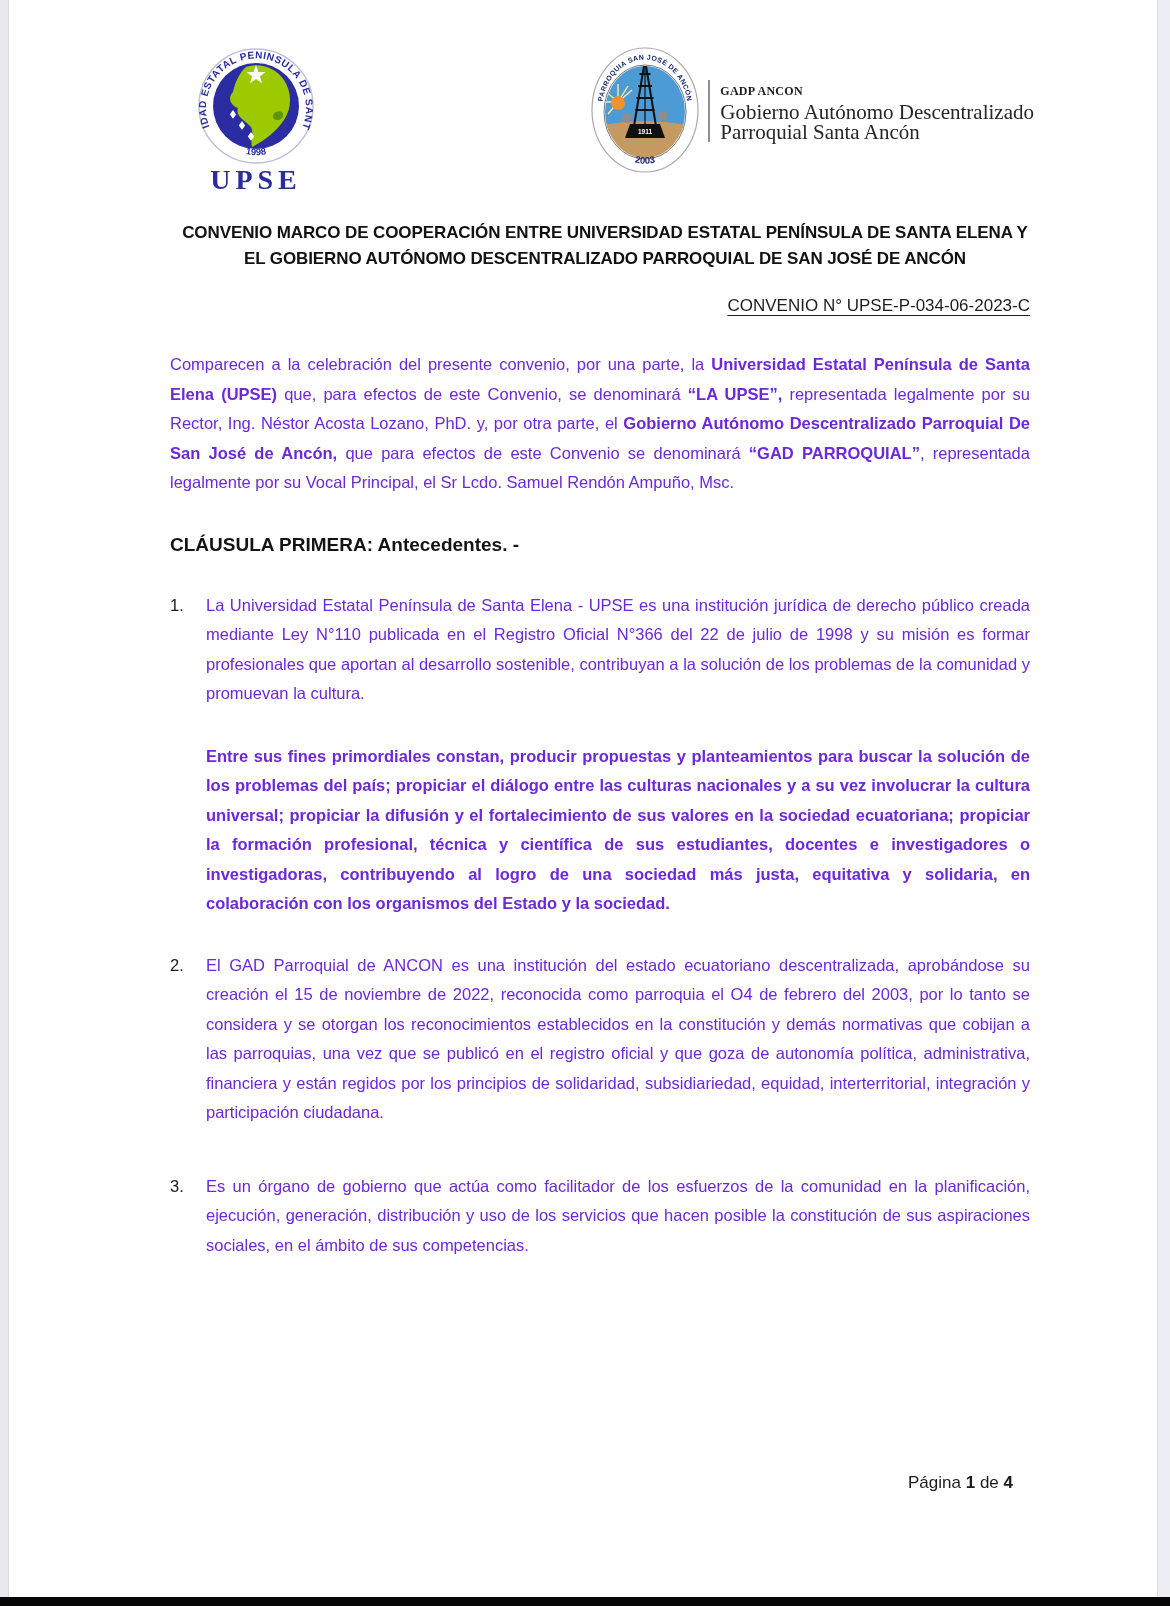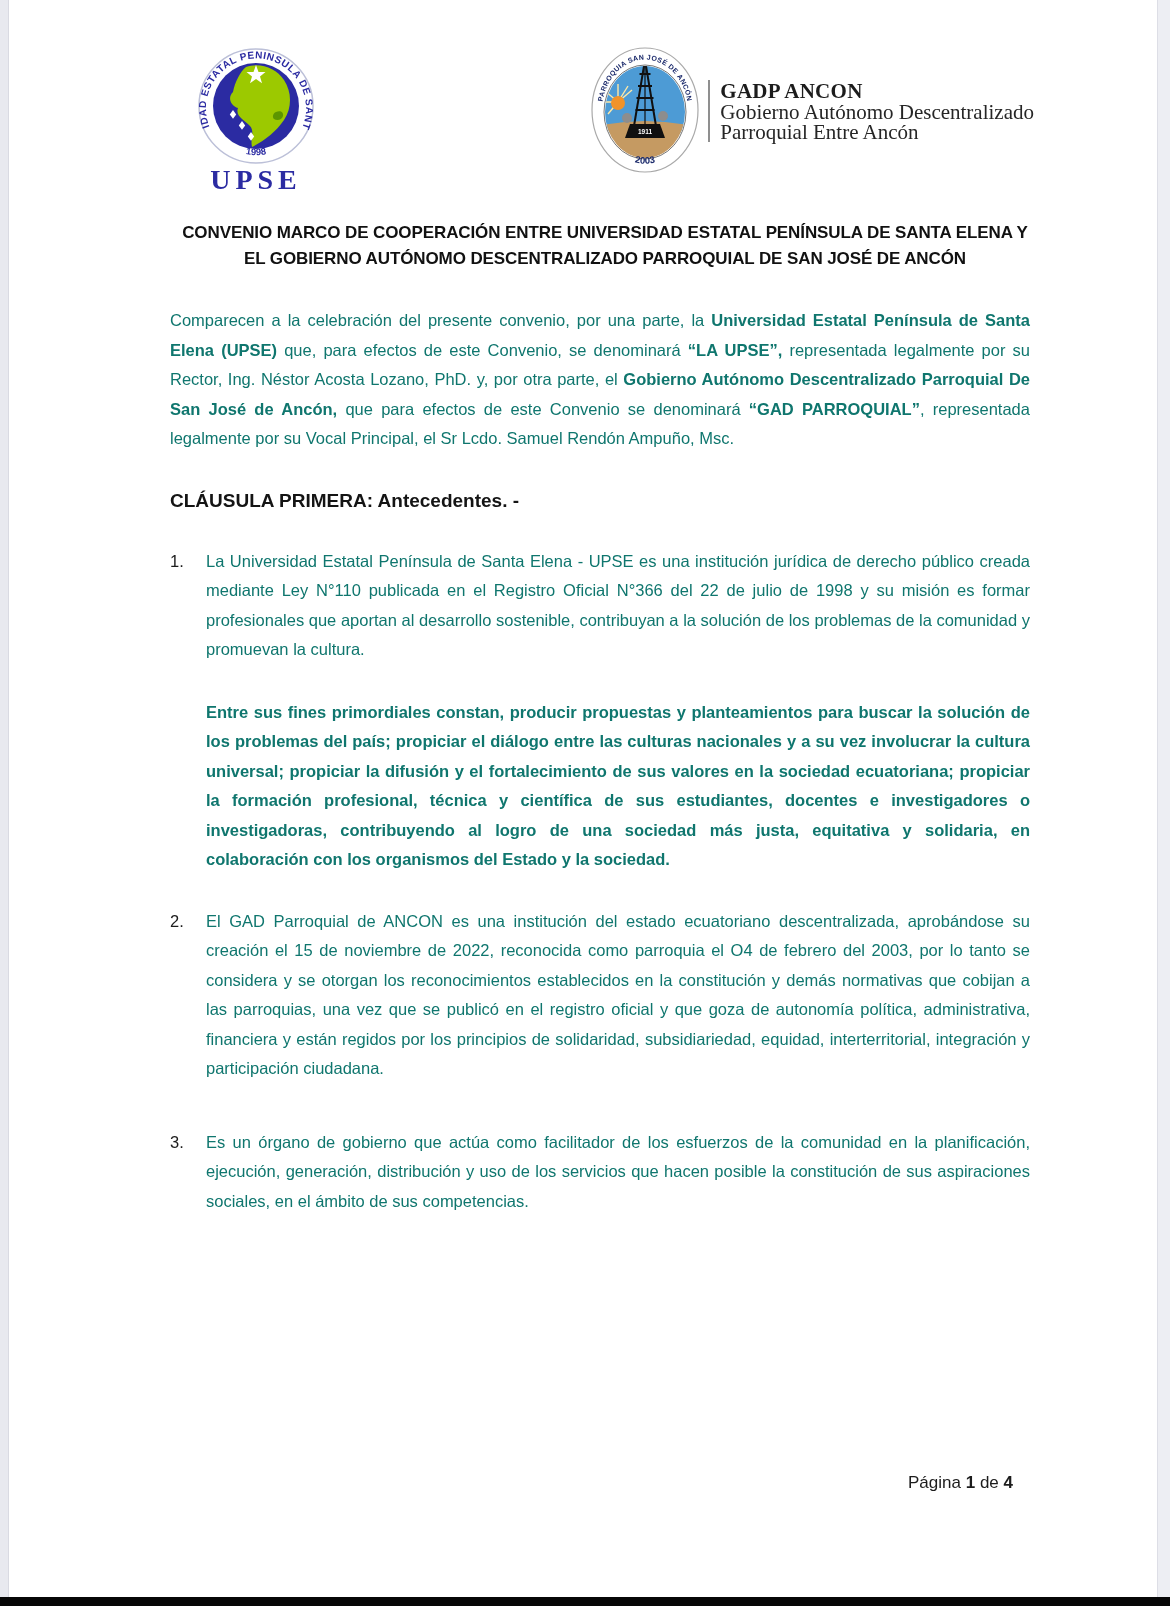--- a/index.html
+++ b/index.html
@@ -20,35 +20,35 @@
 
   
   .header-row{position:relative;margin-top:46px;height:150px;}
   .upse-block{position:absolute;left:8px;top:0;width:156px;text-align:center;}
   .gadp-block{position:absolute;right:-4px;top:0;display:flex;align-items:flex-start;}
   .gadp-text{
     margin-top:34px;margin-left:8px;
     border-left:2px solid #8f8f8f;padding-left:10px;
     font-family:"Liberation Serif", serif;text-align:left;
   }
-  .gadp-name{font-size:21px;font-weight:bold;color:#1c1c1c;letter-spacing:.3px;line-height:22px;}
+  .gadp-name{font-size:12px;font-weight:bold;color:#1c1c1c;letter-spacing:.3px;line-height:22px;}
   .gadp-sub{font-size:21px;color:#262626;line-height:20px;white-space:nowrap;}
 
   
   .doc-title{
     margin-top:24px;
     text-align:center;font-weight:bold;font-size:17px;line-height:26px;
     color:#111;letter-spacing:-0.1px;margin-left:10px;
   }
   .convenio-no{
     margin-top:24px;text-align:right;font-size:17px;color:#1d1d1d;
     text-decoration:underline;text-underline-offset:4px;
   }
   .para{
-    text-align:justify;font-size:16.5px;line-height:29.5px;color:#0f766e;
+    text-align:justify;font-size:16.5px;line-height:29.5px;color:#6d28d9;
   }
   .p-intro{margin-top:34px;}
   .p-parties{margin-top:30px;}
   .clause-heading{margin-top:32px;font-weight:bold;font-size:19px;line-height:29px;color:#141414;}
   .list-item{display:flex;margin-top:32px;}
   .list-item .num{flex:0 0 36px;font-size:16.5px;line-height:29.5px;color:#1c1c1c;}
   .list-item .item-text{flex:1;}
   .list-extra{margin-left:36px;margin-top:33px;font-weight:bold;}
   .li-3{margin-top:44px;}
   .b{font-weight:700;}
@@ -135,27 +135,28 @@
           <text font-size="7" font-weight="bold" letter-spacing="0.4" fill="#1b2a6b">
             <textPath href="#ancon-arc-top" startOffset="50%" text-anchor="middle">PARROQUIA SAN JOSÉ DE ANCÓN</textPath>
           </text>
           <text font-size="9.5" font-weight="bold" fill="#1b2a6b">
             <textPath href="#ancon-arc-bottom" startOffset="50%" text-anchor="middle">2003</textPath>
           </text>
         </svg>
         <div class="gadp-text">
           <div class="gadp-name">GADP ANCON</div>
           <div class="gadp-sub">Gobierno Autónomo Descentralizado</div>
-          <div class="gadp-sub">Parroquial Entre Ancón</div>
+          <div class="gadp-sub">Parroquial Santa Ancón</div>
         </div>
       </div>
     </div>
 
     <div class="doc-title">CONVENIO MARCO DE COOPERACIÓN ENTRE UNIVERSIDAD ESTATAL PENÍNSULA DE SANTA ELENA Y EL GOBIERNO AUTÓNOMO DESCENTRALIZADO PARROQUIAL DE SAN JOSÉ DE ANCÓN</div>
 
+    <div class="convenio-no">CONVENIO N° UPSE-P-034-06-2023-C</div>
 
     <div class="para p-intro"><span>Comparecen a la celebración del presente convenio, por una parte, la </span><span class="b">Universidad Estatal Península de Santa Elena (UPSE)</span><span> que, para efectos de este Convenio, se denominará </span><span class="b">“LA UPSE”,</span><span> representada legalmente por su Rector, Ing. Néstor Acosta Lozano, PhD. y, por otra parte, el </span><span class="b">Gobierno Autónomo Descentralizado Parroquial De San José de Ancón,</span><span> que para efectos de este Convenio se denominará </span><span class="b">“GAD PARROQUIAL”</span><span>, representada legalmente por su Vocal Principal, el Sr Lcdo. Samuel Rendón Ampuño, Msc.</span></div>
 
 
     <div class="clause-heading">CLÁUSULA PRIMERA: Antecedentes. -</div>
 
     <div class="list-item">
       <span class="num">1.</span>
       <div class="para item-text">La Universidad Estatal Península de Santa Elena - UPSE es una institución jurídica de derecho público creada mediante Ley N°110 publicada en el Registro Oficial N°366 del 22 de julio de 1998 y su misión es formar profesionales que aportan al desarrollo sostenible, contribuyan a la solución de los problemas de la comunidad y promuevan la cultura.</div>
     </div>

